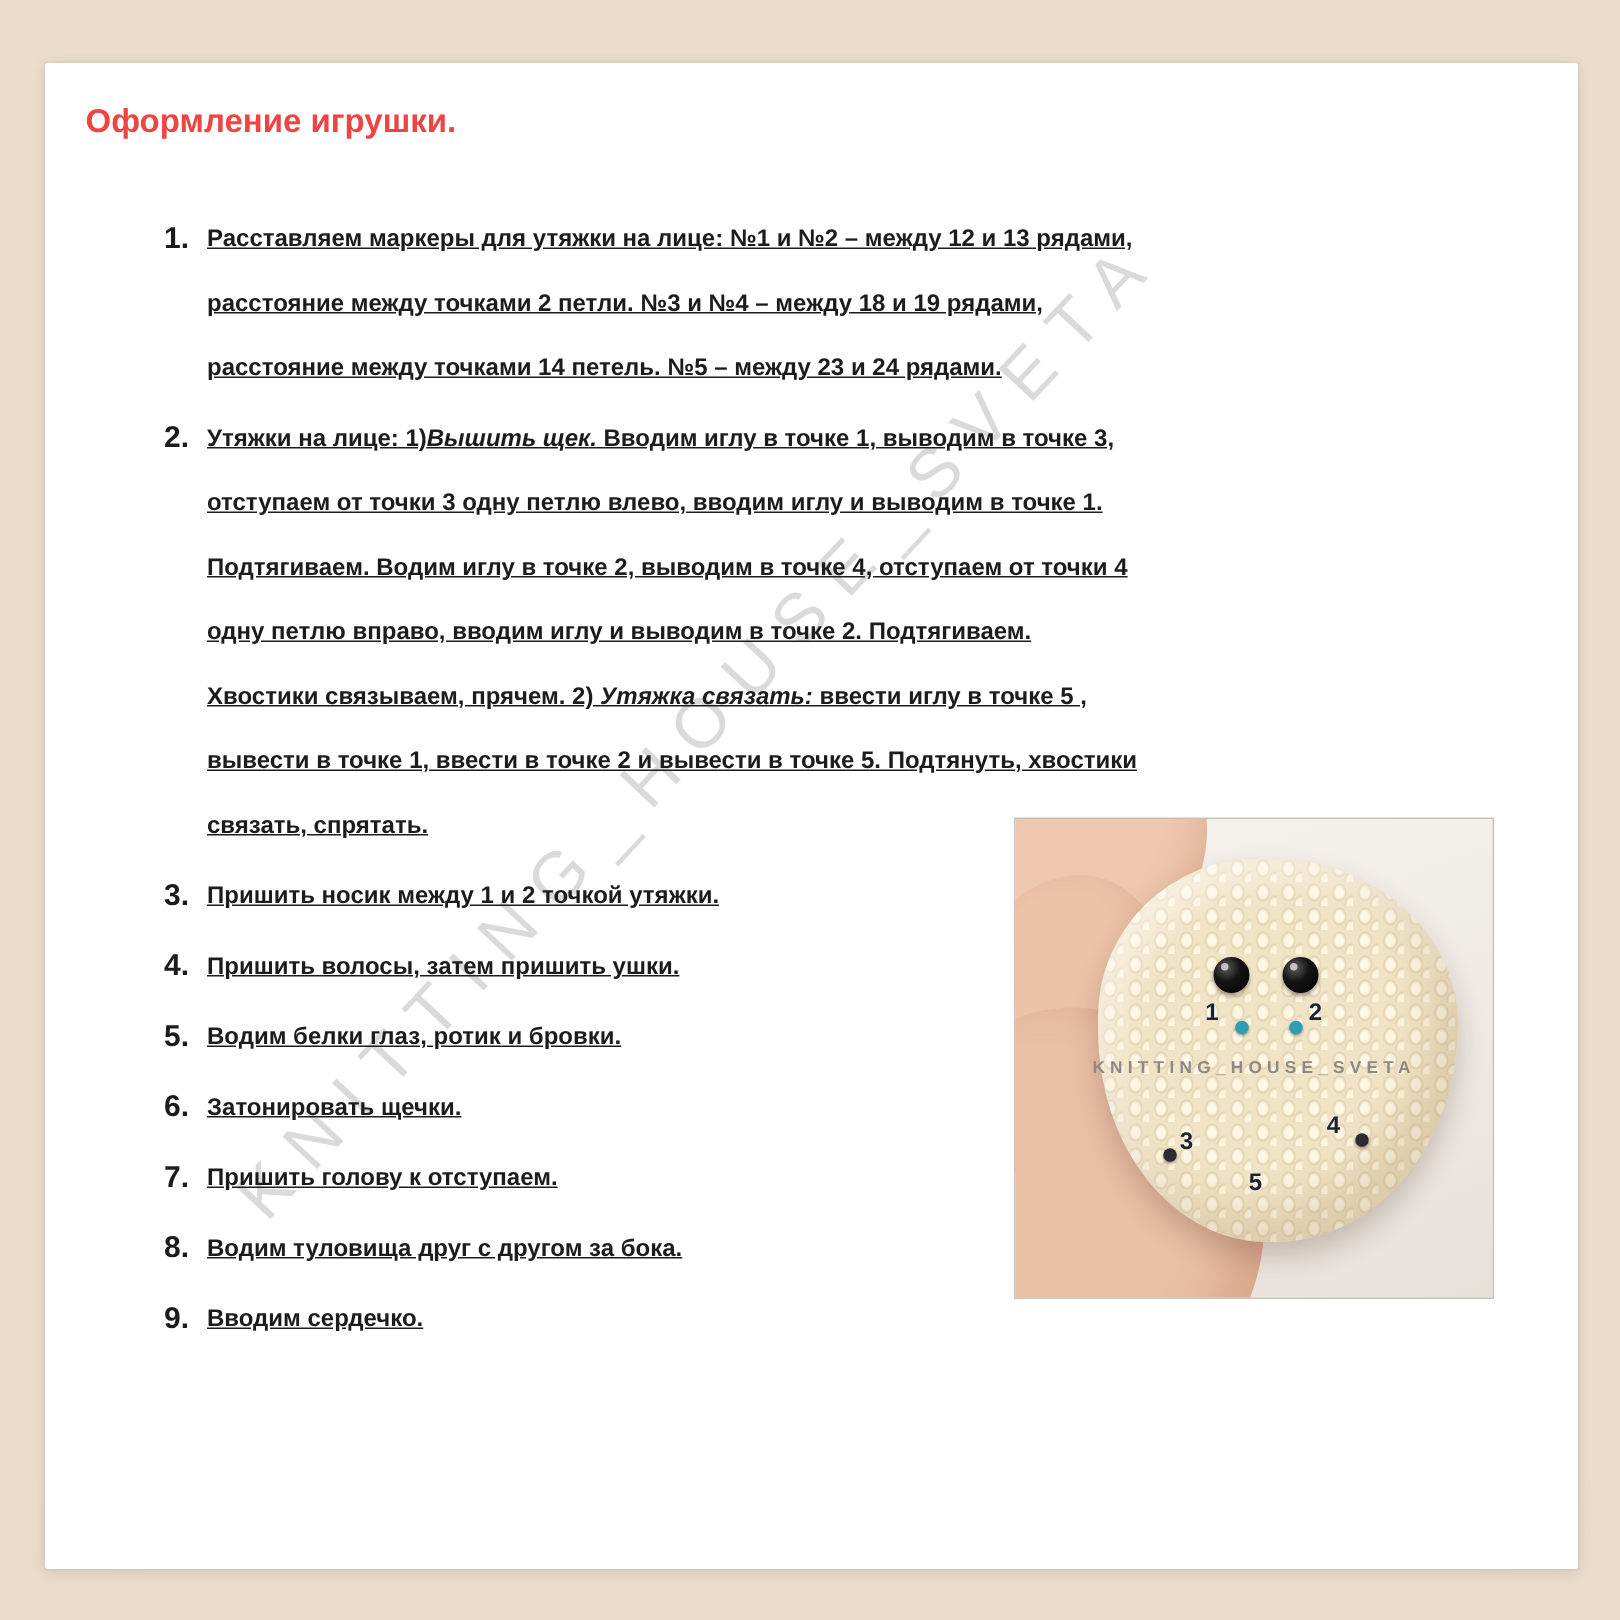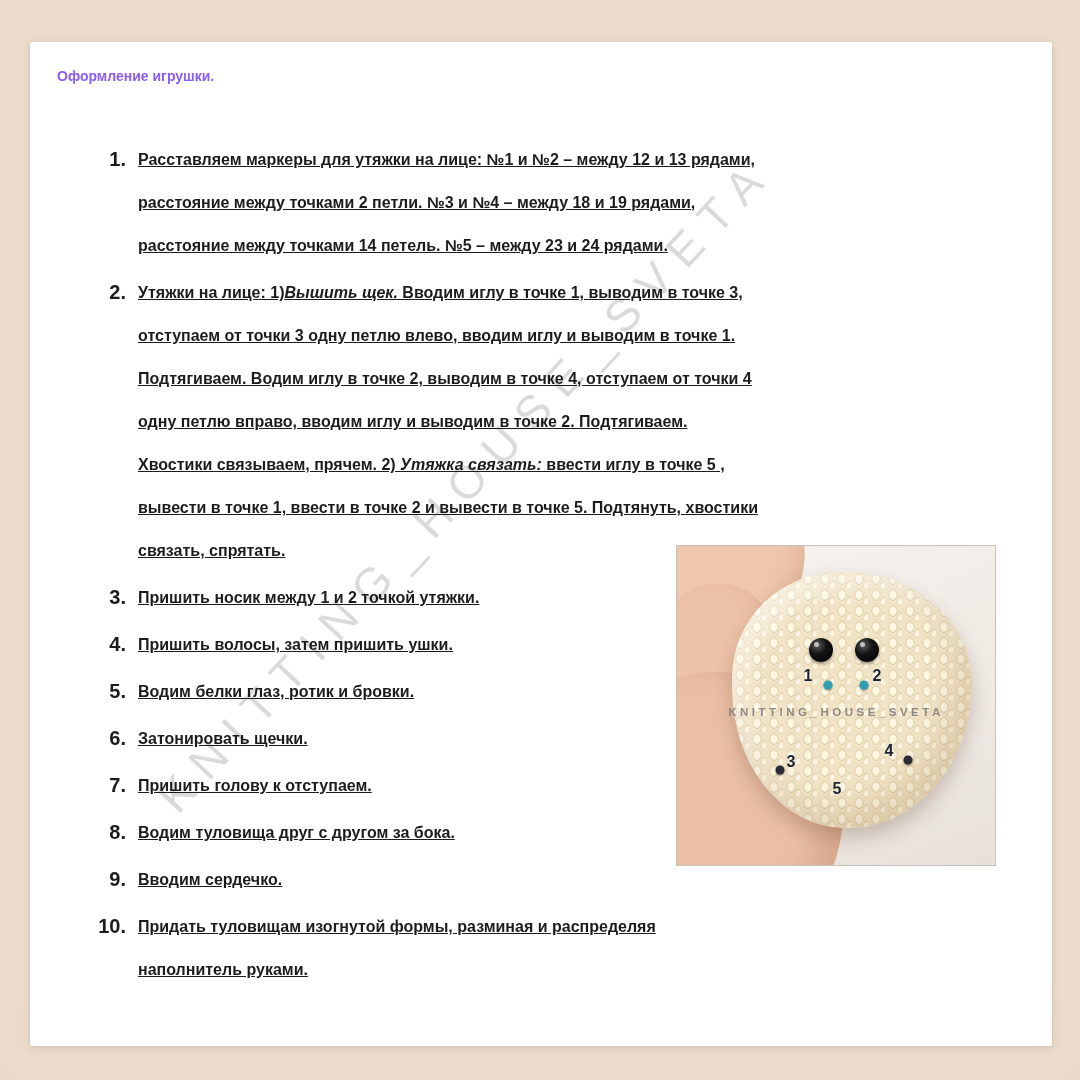--- a/index.html
+++ b/index.html
@@ -13,21 +13,21 @@
 
   .card {
     position:absolute; left:30px; top:42px; width:1022px; height:1004px;
     background:#ffffff; border-radius:2px;
     box-shadow: 0 0 0 1px rgba(0,0,0,0.03), 0 2px 10px rgba(0,0,0,0.10);
     overflow:hidden;
   }
 
   .title {
     position:absolute; left:27px; top:26px;
-    font-size:14px; font-weight:700; color:#8b5cf6; z-index:2;
+    font-size:22px; font-weight:700; color:#ef4444; z-index:2;
   }
 
   
   .watermark-main {
     position:absolute; left:435px; top:442px;
     transform: translate(-50%,-50%) rotate(-47deg);
     font-size:46px; font-weight:400; letter-spacing:15px;
     color:#bcbcbc; opacity:0.55; white-space:nowrap;
     z-index:1; pointer-events:none;
   }
@@ -166,25 +166,20 @@
           <span class="txt"><span class="seg normal">Пришить голову к отступаем.</span></span>
         </li>
         <li class="instr">
           <span class="num">8.</span>
           <span class="txt"><span class="seg normal">Водим туловища друг с другом за бока.</span></span>
         </li>
         <li class="instr">
           <span class="num">9.</span>
           <span class="txt"><span class="seg normal">Вводим сердечко.</span></span>
         </li>
-        <li class="instr">
-          <span class="num">10.</span>
-          <span class="txt"><span class="seg normal">Придать туловищам изогнутой формы, разминая и распределяя
-наполнитель руками.</span></span>
-        </li>
       </ol>
 
     <div class="photo">
       <div class="hand hand-finger-top"></div>
       <div class="hand hand-finger-mid"></div>
       <div class="hand hand-palm"></div>
 
       <div class="head"></div>
 
       <div class="eye eye-left"></div>

